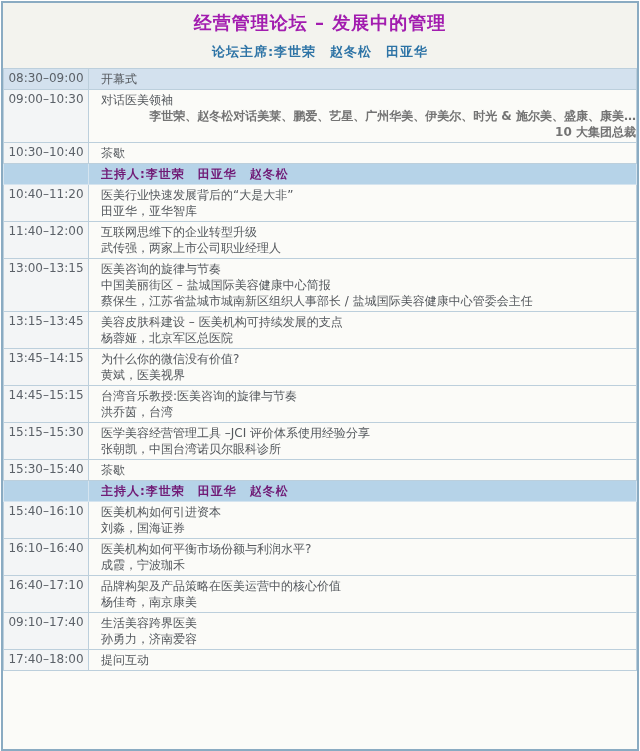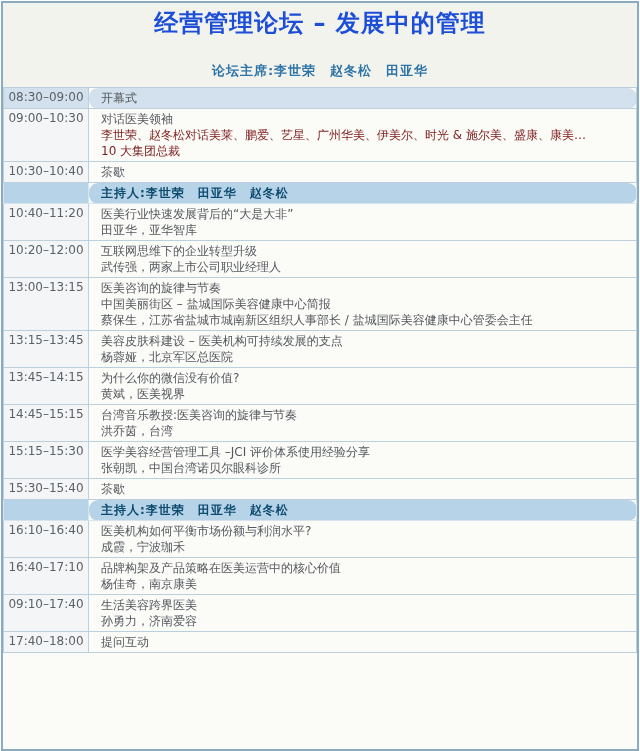--- a/index.html
+++ b/index.html
@@ -12,47 +12,47 @@
     width:638px;height:750px;margin:1px auto 0;
     border:2px solid #8aabc2;
     background:#fbfbf8;
   }
   .header{
     background:#f3f3ee;
     text-align:center;
     padding:9px 8px 9px;
   }
   .title{
-    font-size:24px;line-height:22px;font-weight:bold;
-    color:#1d4ed8;letter-spacing:1px;
+    font-size:18px;line-height:22px;font-weight:bold;
+    color:#a21caf;letter-spacing:1px;
   }
   .sub{
-    margin-top:29px;font-size:13px;line-height:15px;
+    margin-top:10px;font-size:13px;line-height:15px;
     font-weight:bold;color:#2e74a6;letter-spacing:1px;
   }
   table.schedule{
     width:100%;border-collapse:collapse;background:#fbfbf8;
     border-top:1px solid #b7cbd9;
   }
   td{
     border:1px solid #bccfdc;
     font-size:12px;vertical-align:top;
   }
   td.time-cell{
     width:84px;text-align:center;color:#5b6168;
     padding:2px 0;white-space:nowrap;background:#f3f5f6;
   }
   td.content-cell{
-    padding:2px 0 2px 12px;color:#54585d;border-radius:9px;
+    padding:2px 0 2px 12px;color:#54585d;
   }
   .line{line-height:16px;}
-  .line.blue{color:#7f1d1d;font-weight:normal;}
+  .line.blue{color:#737373;font-weight:bold;text-align:right;}
   tr.opening td{background:#d3e1ee;}
   tr.moderator td{background:#b6d3e8;border-color:#d5e4ef;}
-  tr.moderator .line{color:#0c4a6e;font-weight:bold;letter-spacing:1px;}
+  tr.moderator .line{color:#701a75;font-weight:bold;letter-spacing:1px;}
 </style>
 </head>
 <body>
 
 <div class="frame">
   <div class="header">
     <div class="title">经营管理论坛 – 发展中的管理</div>
     <div class="sub">论坛主席:李世荣　赵冬松　田亚华</div>
   </div>
   <table class="schedule">
@@ -84,21 +84,21 @@
           </td>
         </tr>
         <tr class="normal">
           <td class="time-cell">10:40–11:20</td>
           <td class="content-cell">
             <div class="line normal">医美行业快速发展背后的“大是大非”</div>
             <div class="line normal">田亚华，亚华智库</div>
           </td>
         </tr>
         <tr class="normal">
-          <td class="time-cell">10:20–12:00</td>
+          <td class="time-cell">11:40–12:00</td>
           <td class="content-cell">
             <div class="line normal">互联网思维下的企业转型升级</div>
             <div class="line normal">武传强，两家上市公司职业经理人</div>
           </td>
         </tr>
         <tr class="normal">
           <td class="time-cell">13:00–13:15</td>
           <td class="content-cell">
             <div class="line normal">医美咨询的旋律与节奏</div>
             <div class="line normal">中国美丽街区 – 盐城国际美容健康中心简报</div>
@@ -139,20 +139,27 @@
             <div class="line normal">茶歇</div>
           </td>
         </tr>
         <tr class="moderator">
           <td class="time-cell"></td>
           <td class="content-cell">
             <div class="line moderator">主持人:李世荣　田亚华　赵冬松</div>
           </td>
         </tr>
         <tr class="normal">
+          <td class="time-cell">15:40–16:10</td>
+          <td class="content-cell">
+            <div class="line normal">医美机构如何引进资本</div>
+            <div class="line normal">刘淼，国海证券</div>
+          </td>
+        </tr>
+        <tr class="normal">
           <td class="time-cell">16:10–16:40</td>
           <td class="content-cell">
             <div class="line normal">医美机构如何平衡市场份额与利润水平?</div>
             <div class="line normal">成霞，宁波珈禾</div>
           </td>
         </tr>
         <tr class="normal">
           <td class="time-cell">16:40–17:10</td>
           <td class="content-cell">
             <div class="line normal">品牌构架及产品策略在医美运营中的核心价值</div>

